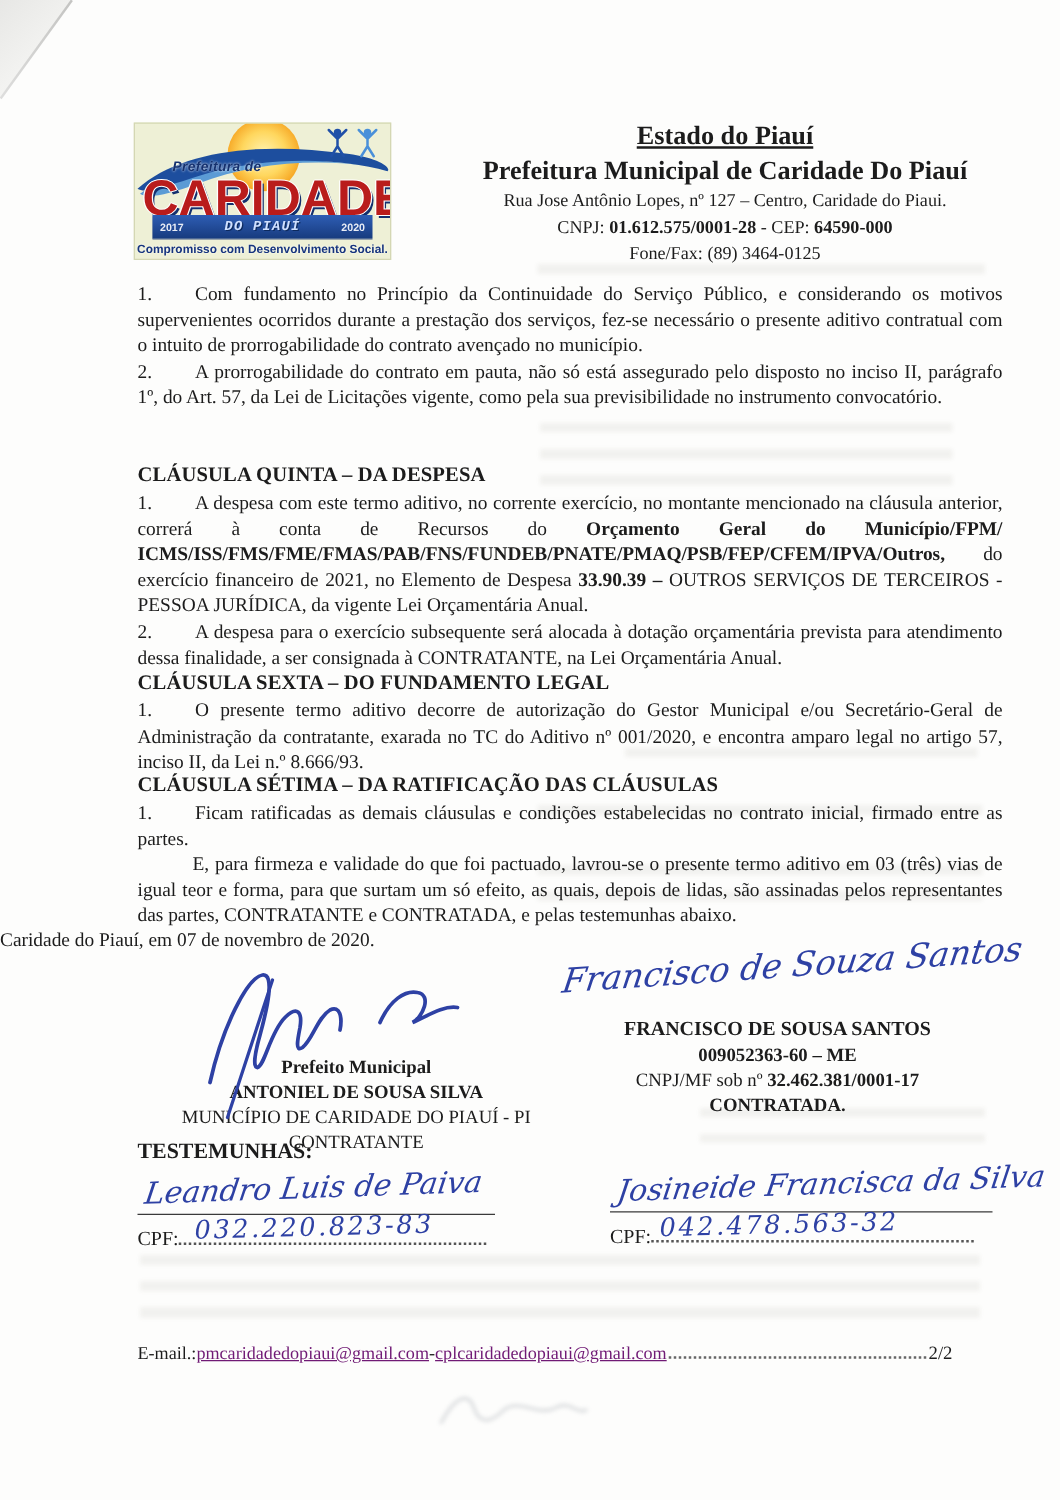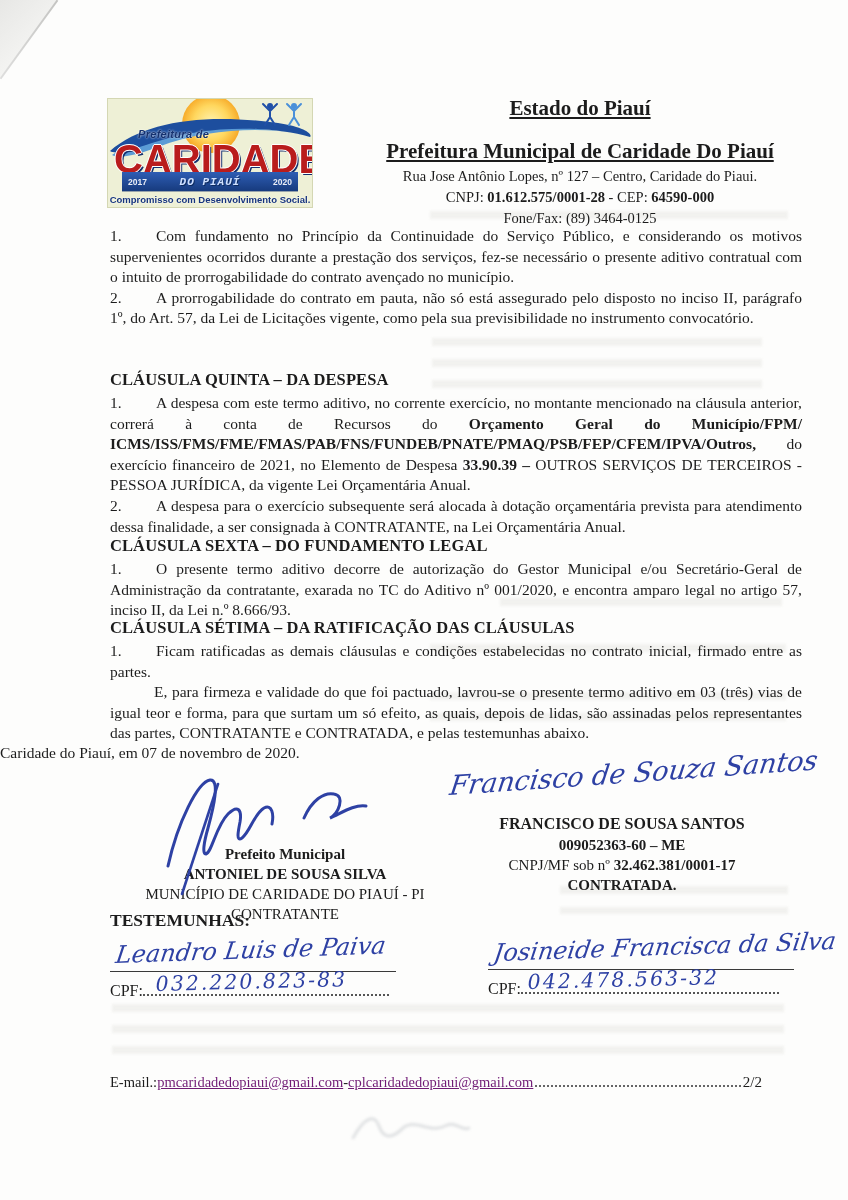--- a/index.html
+++ b/index.html
@@ -65,21 +65,21 @@
   .logo-tagline{
     position:absolute; left:0; right:0; bottom:2px; text-align:center;
     font-size:9.5px; font-weight:bold; color:#17357e;
     font-family:"Liberation Sans",sans-serif; text-shadow:0 0 2px #fff;
   }
   .logo-figures{ position:absolute; right:6px; top:2px; }
 
   
   .header-text{ position:absolute; left:350px; top:96px; width:460px; text-align:center; }
   .hdr-state{ font-size:21px; font-weight:600; text-decoration:underline; }
-  .hdr-muni{ font-size:21px; font-weight:600; text-decoration:underline; margin-top:18px; }
+  .hdr-muni{ font-size:21px; font-weight:600; margin-top:3px; }
   .hdr-line{ font-size:14.5px; margin-top:4px; }
   .hdr-line .b{ font-weight:bold; }
 
   
   .clause{ position:absolute; left:110px; width:692px; }
   .clause-title{ font-size:16.5px; font-weight:bold; letter-spacing:.1px; margin-bottom:3px; }
   .para{ font-size:15.5px; line-height:20.6px; text-align:justify; }
   .pnum{ display:inline-block; width:46px; }
   .para .b{ font-weight:bold; }
   .para.indented{ text-indent:44px; }

